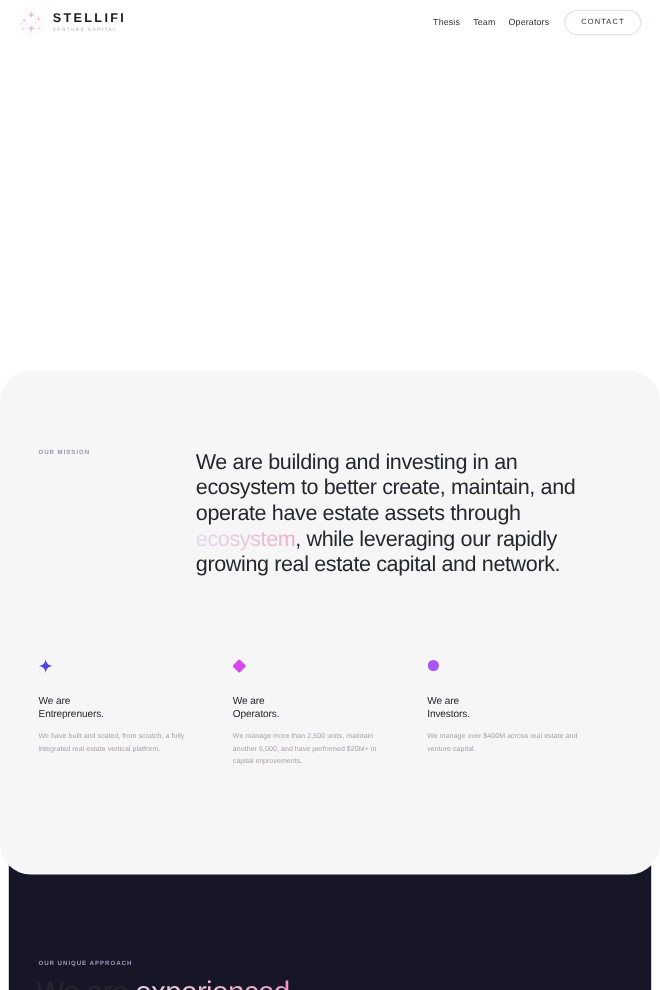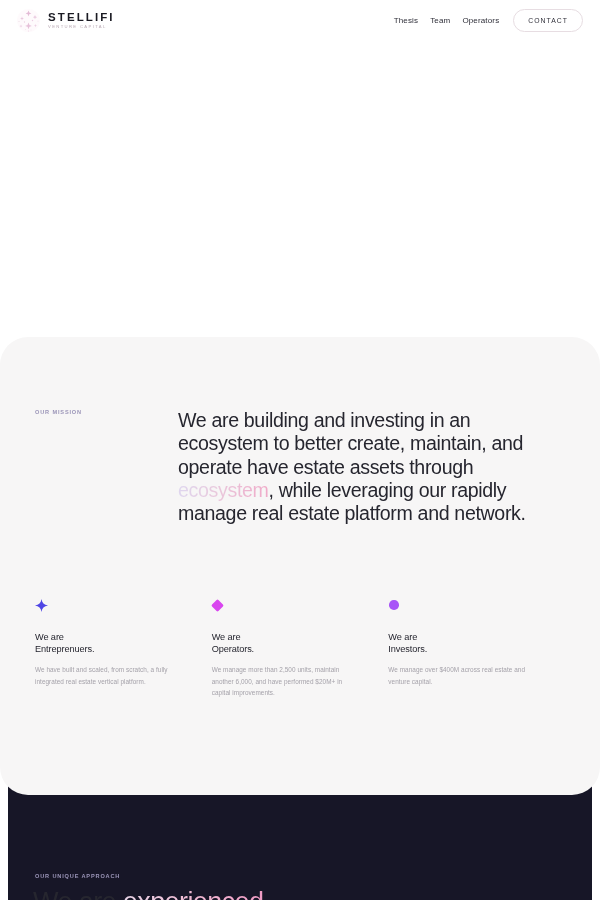--- a/index.html
+++ b/index.html
@@ -160,21 +160,21 @@
   <div style="position:absolute;top:40px;left:0;width:600px;height:297px;background:#ffffff;"></div>
 
   <div class="stack">
     <div class="stack-lavender"></div>
     <div class="stack-dark"></div>
     <div class="mission-card"></div>
   </div>
 
   <div class="eyebrow eyebrow-mission" style="z-index:10;">OUR MISSION</div>
 
-  <div class="mission-headline" style="z-index:10;"><span>We are building and investing in an ecosystem to better create, maintain, and operate have estate assets through </span><span class="grad-word">ecosystem</span><span>, while leveraging our rapidly manage real estate platform and network.</span></div>
+  <div class="mission-headline" style="z-index:10;"><span>We are building and investing in an ecosystem to better create, maintain, and operate have estate assets through </span><span class="grad-word">ecosystem</span><span>, while leveraging our rapidly growing real estate capital and network.</span></div>
 
   <div class="features" style="z-index:10;">
 
     <div class="feature">
       <div class="feature-icon">
         <svg class="icon-star" viewBox="0 0 24 24" aria-hidden="true">
           <path d="M12 0 C12.7 7.2 16.8 11.3 24 12 C16.8 12.7 12.7 16.8 12 24 C11.3 16.8 7.2 12.7 0 12 C7.2 11.3 11.3 7.2 12 0 Z" fill="#4f46e5"></path>
         </svg>
       </div>
       <div class="feature-title">We are

